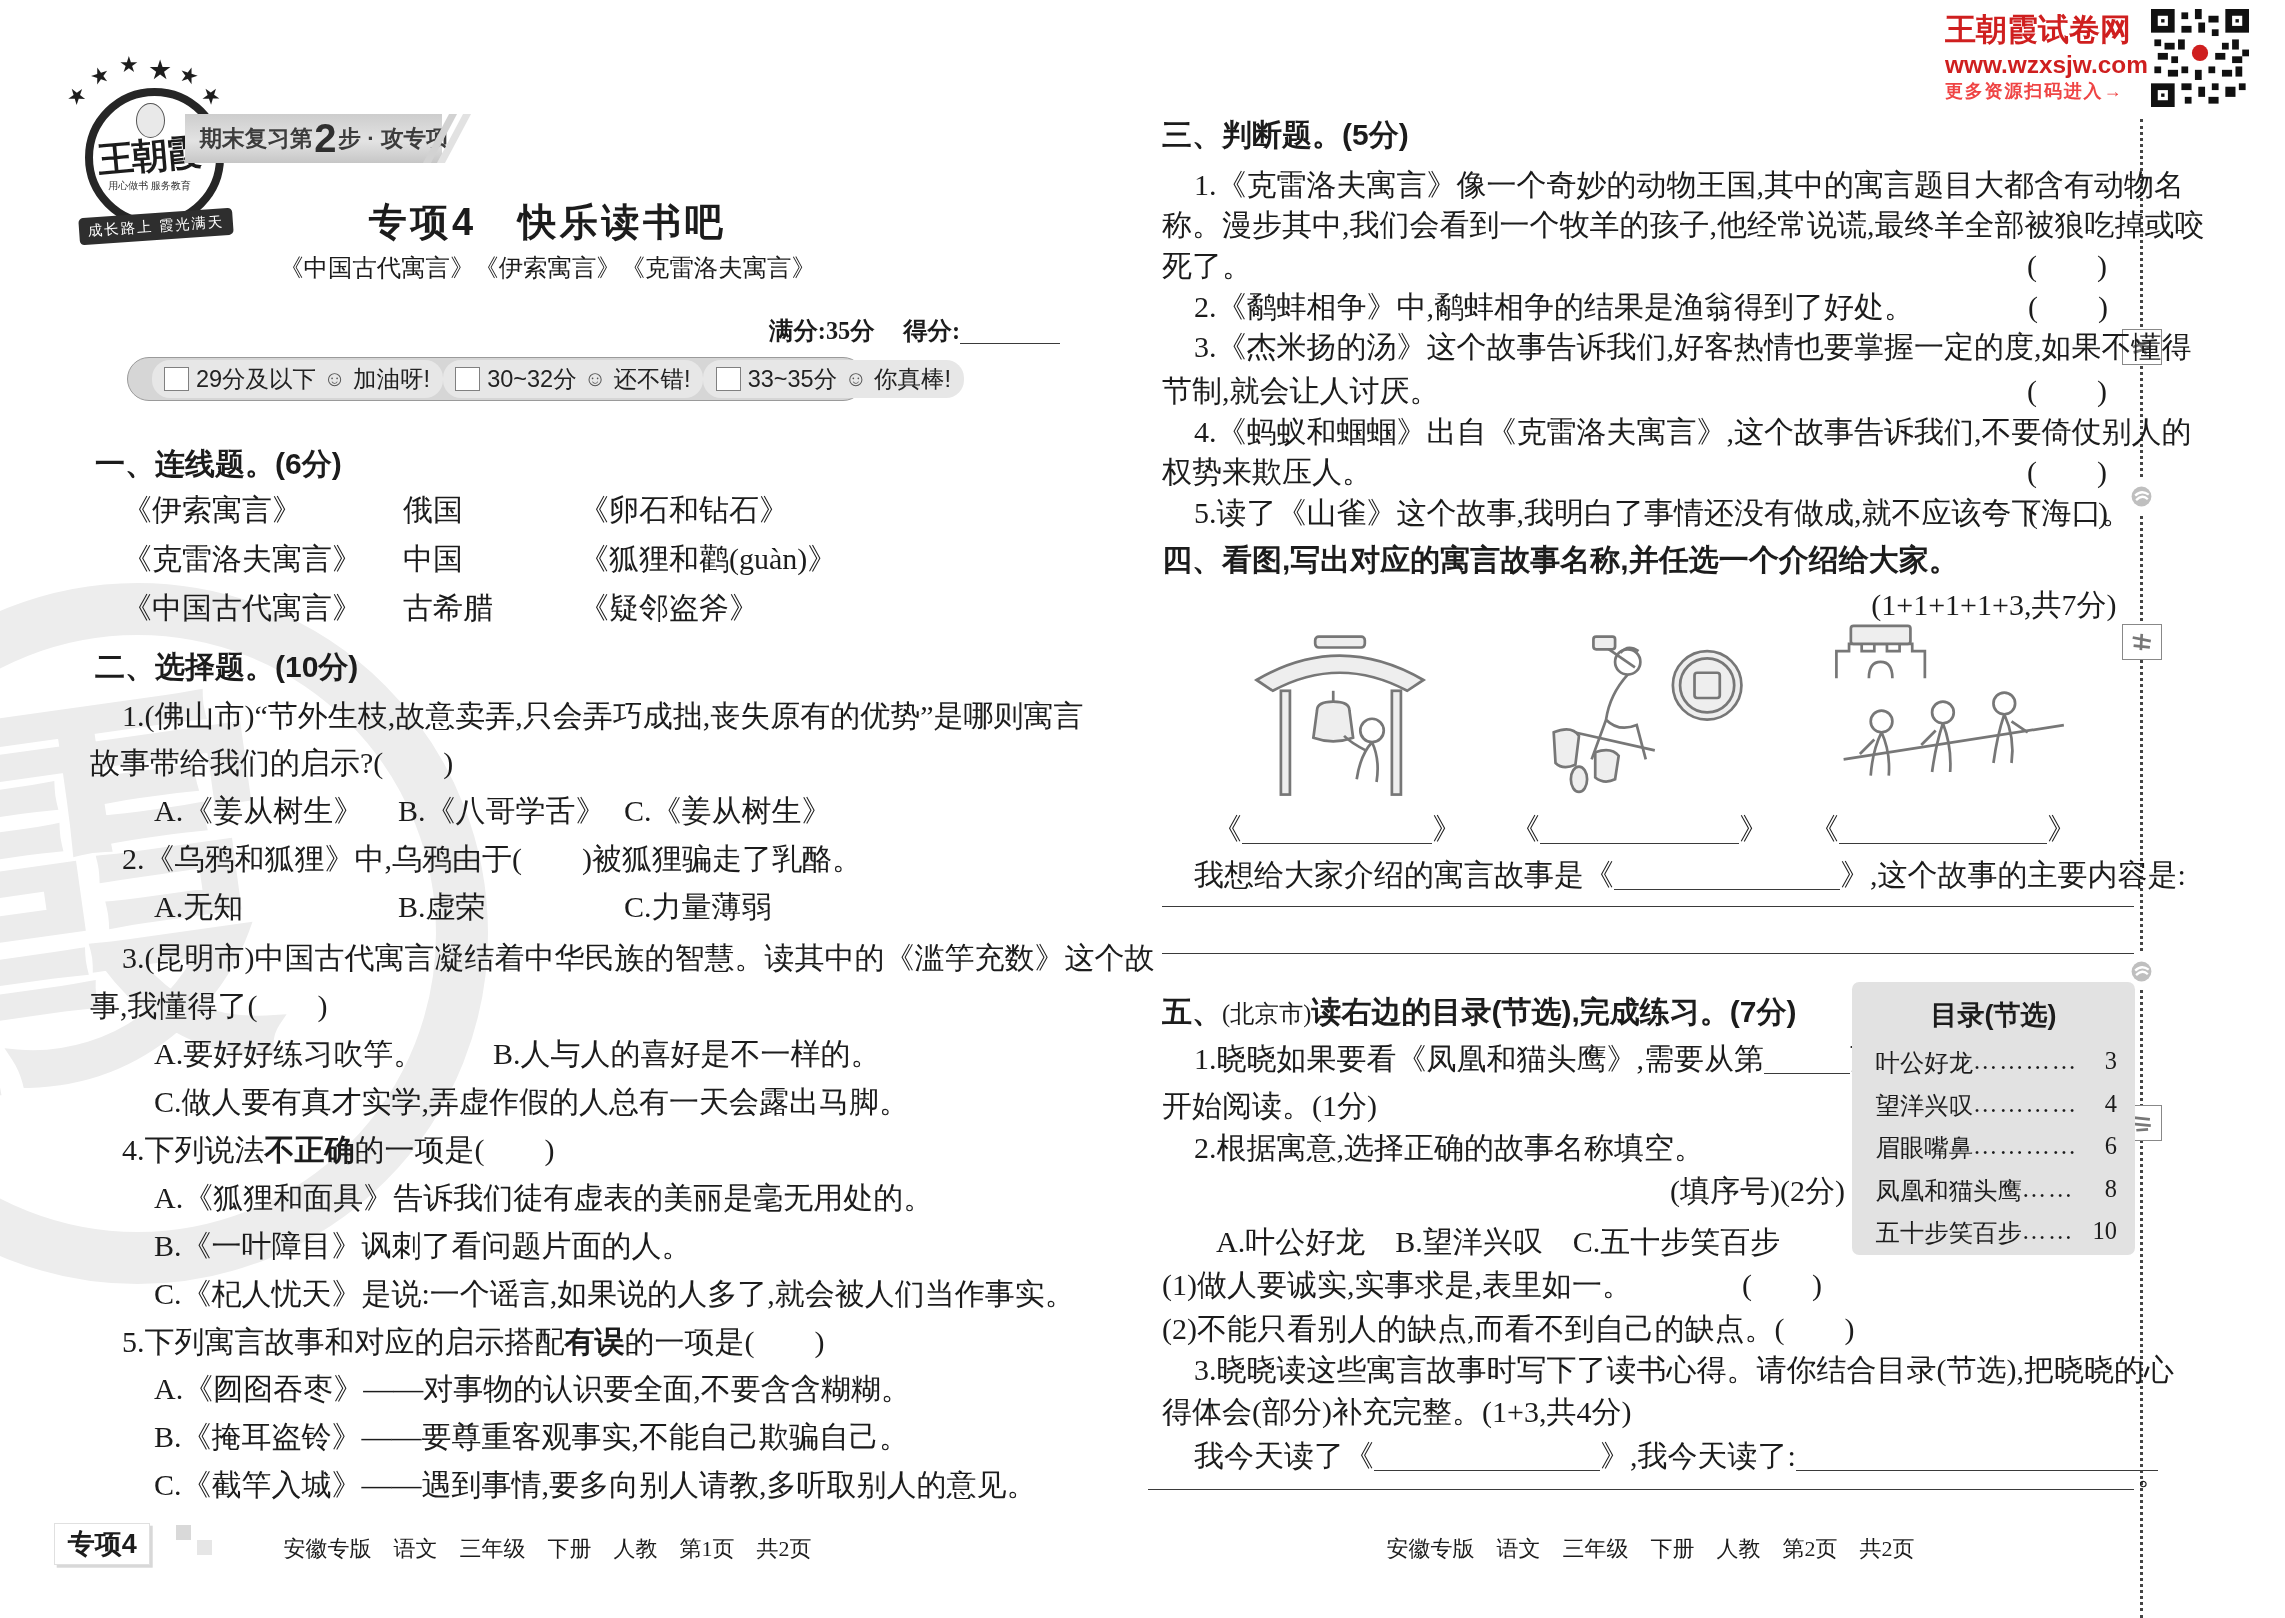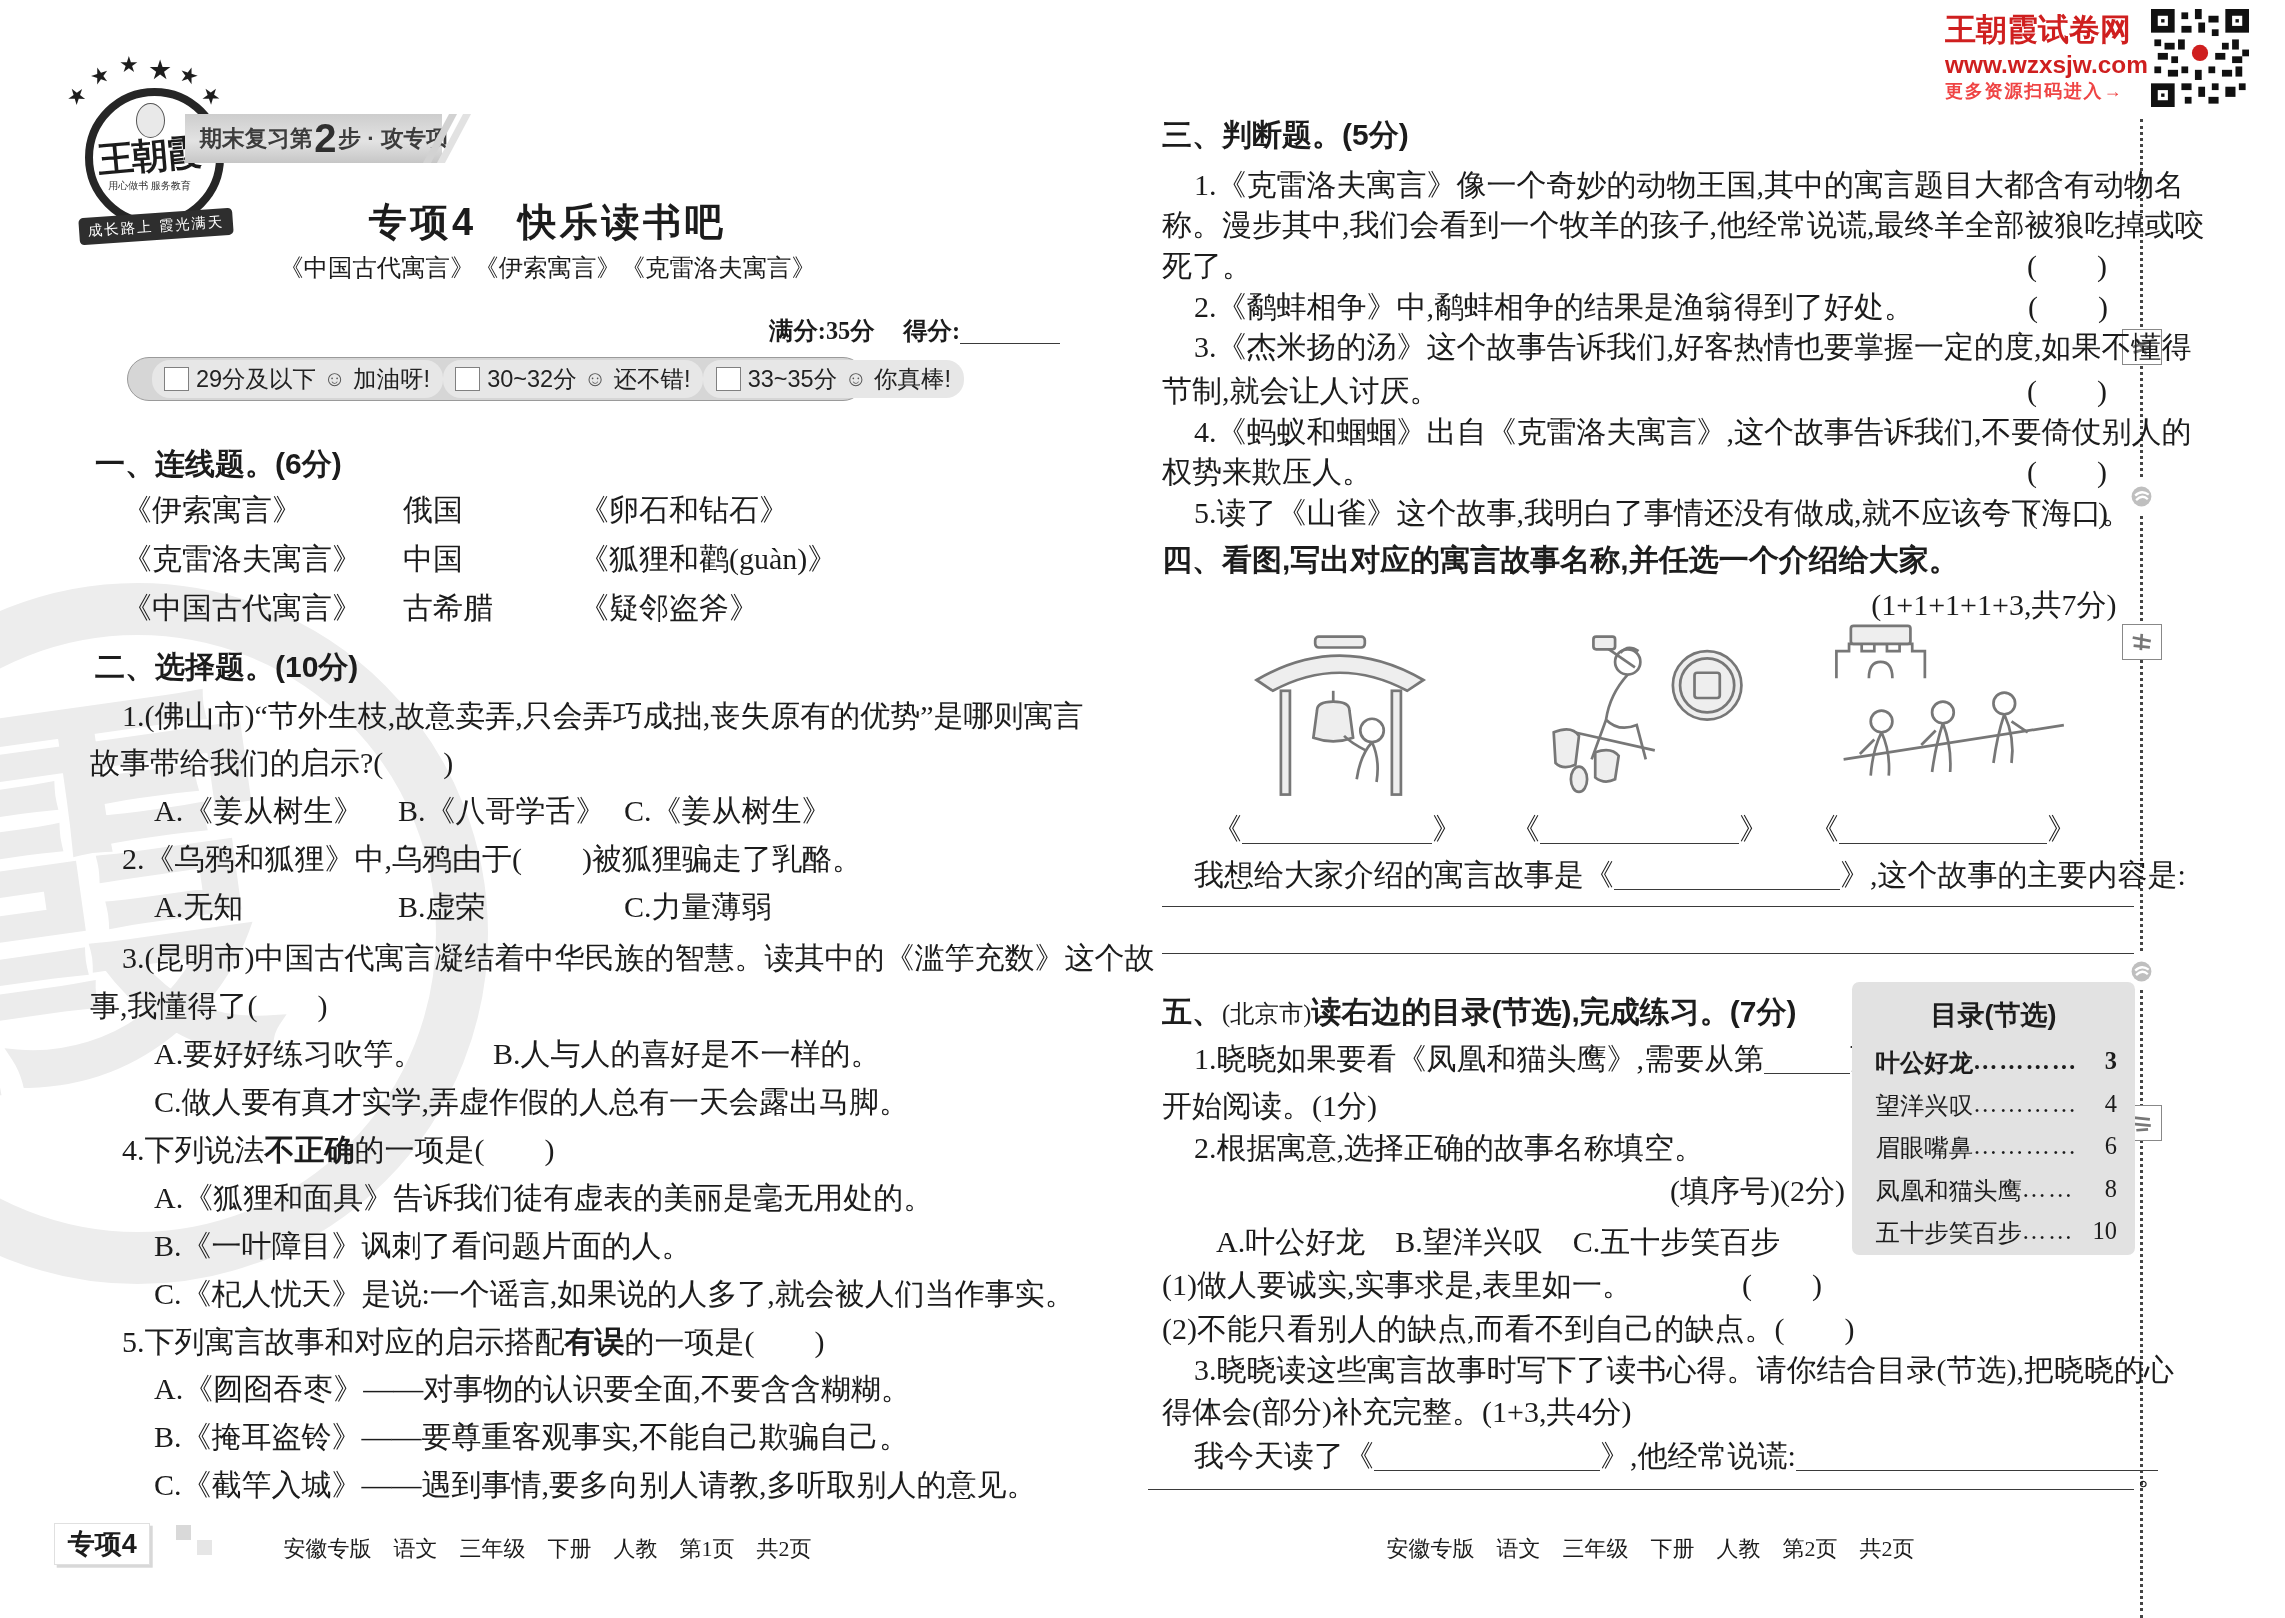--- a/index.html
+++ b/index.html
@@ -361,31 +361,31 @@
     <div class="abs t33 nowrap" style="left:0;top:1266px;width:660px;">
       <span>(1)做人要诚实,实事求是,表里如一。</span>
       <span class="paren" style="right:0;top:0;">(　　)</span>
     </div>
     <div class="abs t33 nowrap" style="left:0;top:1310px;">
       <span>(2)不能只看别人的缺点,而看不到自己的缺点。</span><span>(　　)</span>
     </div>
     <div class="abs t33 nowrap" style="left:32px;top:1351px;">3.晓晓读这些寓言故事时写下了读书心得。请你结合目录(节选),把晓晓的心</div>
     <div class="abs t33 nowrap" style="left:0;top:1393px;">得体会(部分)补充完整。(1+3,共4分)</div>
     <div class="abs t33 nowrap" style="left:32px;top:1437px;">
-      <span>我今天读了《</span><span class="u" style="width:226px;"></span><span>》,他经常说谎:</span><span class="u" style="width:362px;"></span>
+      <span>我今天读了《</span><span class="u" style="width:226px;"></span><span>》,我今天读了:</span><span class="u" style="width:362px;"></span>
     </div>
     <div class="abs rule" style="left:-13.6px;top:1453px;width:986px;height:36px;"></div>
     <div class="abs t33" style="left:975px;top:1455px;">。</div>
 
     <div class="abs footer-txt" style="left:0;top:1534px;width:977px;text-align:center;">安徽专版　语文　三年级　下册　人教　第2页　共2页</div>
   </div>
 
   <div class="catalog">
     <div class="cat-title">目录(节选)</div>
-    <div class="cat-item" style="top:65px;font-weight:bold;">
+    <div class="cat-item" style="top:65px;">
       <span>叶公好龙</span>
       <span class="cat-dots">…………</span>
       <span>3</span>
     </div>
     <div class="cat-item" style="top:108px;">
       <span>望洋兴叹</span>
       <span class="cat-dots">…………</span>
       <span>4</span>
     </div>
     <div class="cat-item" style="top:150px;">

